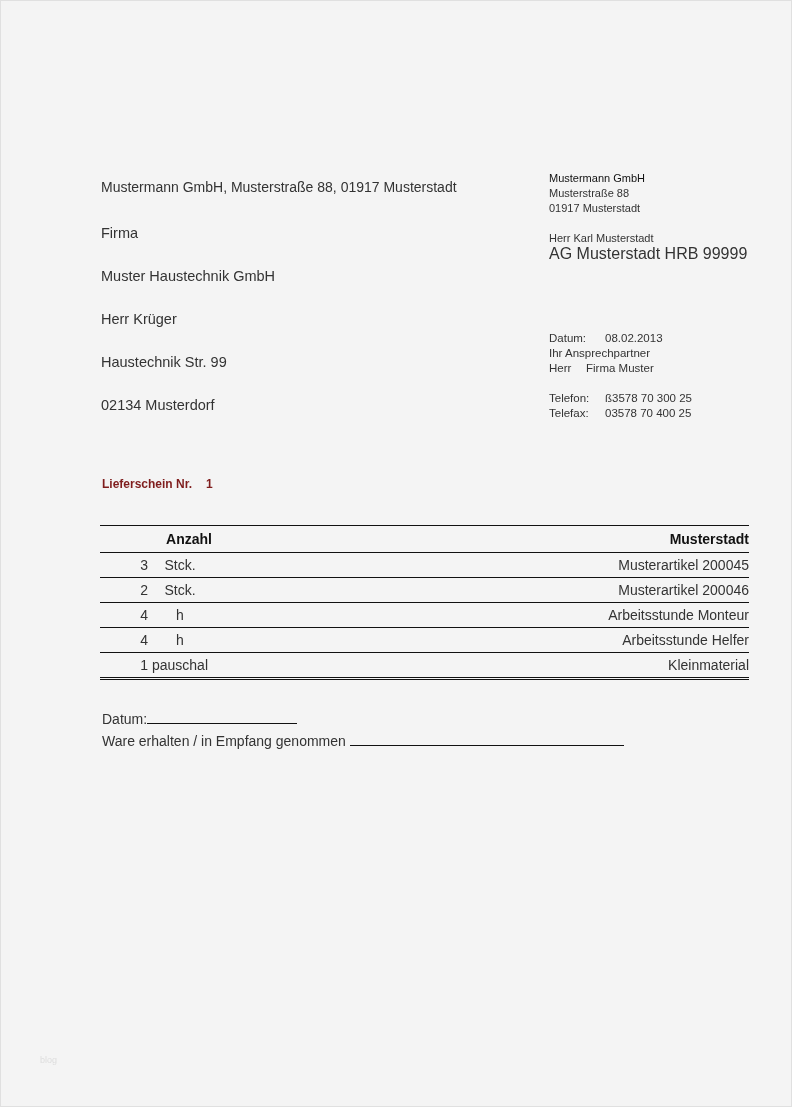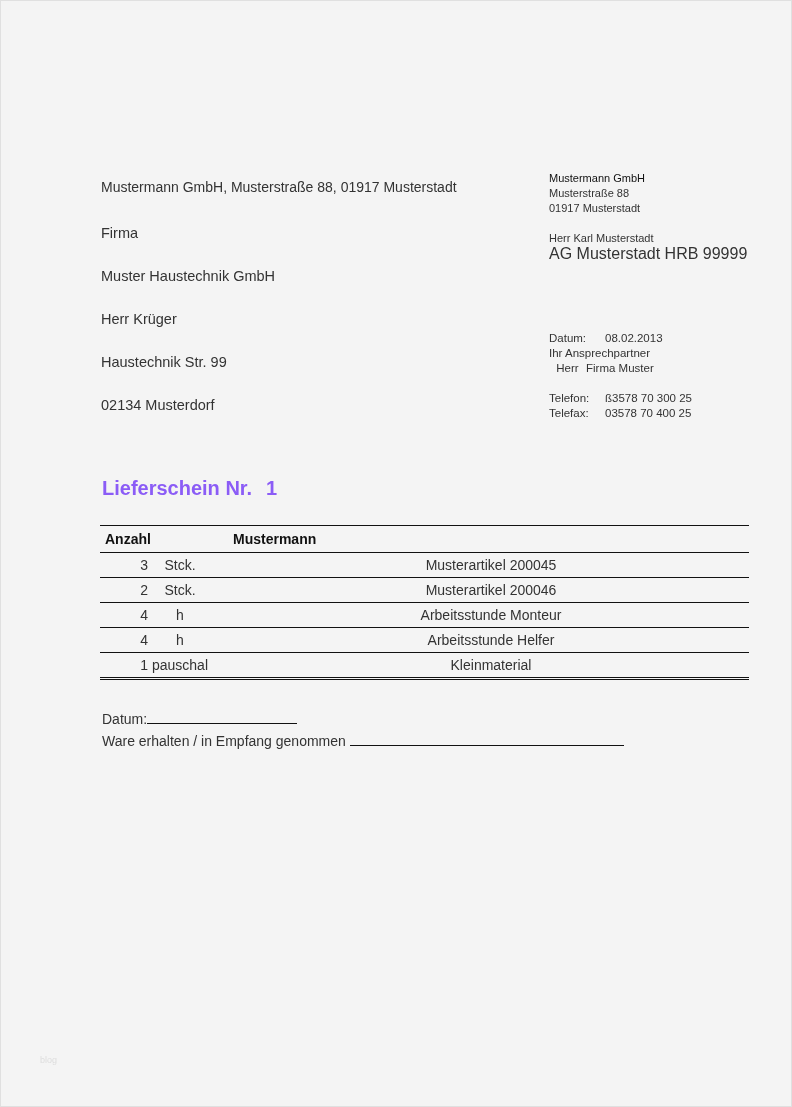--- a/index.html
+++ b/index.html
@@ -15,33 +15,33 @@
   .sender-line { left:101px; top:179px; font-size:14px; color:#333; }
   .recipient { left:101px; top:200px; font-size:14.5px; line-height:20px; color:#333; }
   .recipient div { height:20px;margin-top:23px; }
   .company { left:549px; top:171px; font-size:11px; line-height:15px; color:#333; }
   .company .name { font-weight:normal; color:#111; }
   .company .gap { height:15px; }
   .company .small { font-size:16px; }
   .contact { left:549px; top:331px; font-size:11.5px; line-height:15px; color:#333; }
   .contact .row { display:flex; }
   .contact .lbl { width:56px; }
-  .contact .lbl-short { width:37px;text-align:center; }
+  .contact .lbl-short { width:37px; }
   .contact .gap { height:15px; }
-  .title { left:102px; top:477px; font-size:20px; font-weight:bold; color:#8b5cf6; }
+  .title { left:102px; top:477px; font-size:12px; font-weight:bold; color:#7f1d1d; }
   .title .num { margin-left:14px; }
   table.items { position:absolute; left:100px; top:525px; width:649px; border-collapse:collapse; font-size:14px; color:#333; }
   table.items th, table.items td { padding:0; height:24px; }
   table.items thead tr { border-top:1.5px solid #111; border-bottom:1px solid #111; }
-  table.items thead th { height:26px; text-align:left; font-weight:bold; color:#111; }
+  table.items thead th { height:26px; text-align:right; font-weight:bold; color:#111; }
   table.items tbody tr { border-bottom:1px solid #111; }
   table.items tbody tr:last-child { border-bottom:3px double #111; }
   .c-qty { width:48px; text-align:right; }
   .c-unit { width:64px; text-align:center; }
-  .c-desc { padding-left:21px !important; text-align:center; }
+  .c-desc { padding-left:21px !important; text-align:right; }
   th.h-qty { padding-left:5px !important; }
   .sign1 { left:102px; top:709px; font-size:14px; color:#333; }
   .sign2 { left:102px; top:731px; font-size:14px; color:#333;text-align:center; }
   .line { display:inline-block; border-bottom:1px solid #111; vertical-align:baseline; height:14px; }
   .watermark { left:40px; top:1055px; font-size:9px; color:#ddd; }
 </style>
 </head>
 <body>
 
 <div class="page-border"></div>
@@ -87,21 +87,21 @@
 </div>
 
 <div class="abs title">
   <span>Lieferschein Nr.</span><span class="num">1</span>
 </div>
 
 <table class="items">
   <thead>
     <tr>
       <th class="h-qty" colspan="2">Anzahl</th>
-      <th class="c-desc">Mustermann</th>
+      <th class="c-desc">Musterstadt</th>
     </tr>
   </thead>
   <tbody>
     <tr>
       <td class="c-qty">3</td>
       <td class="c-unit">Stck.</td>
       <td class="c-desc">Musterartikel 200045</td>
     </tr>
     <tr>
       <td class="c-qty">2</td>

